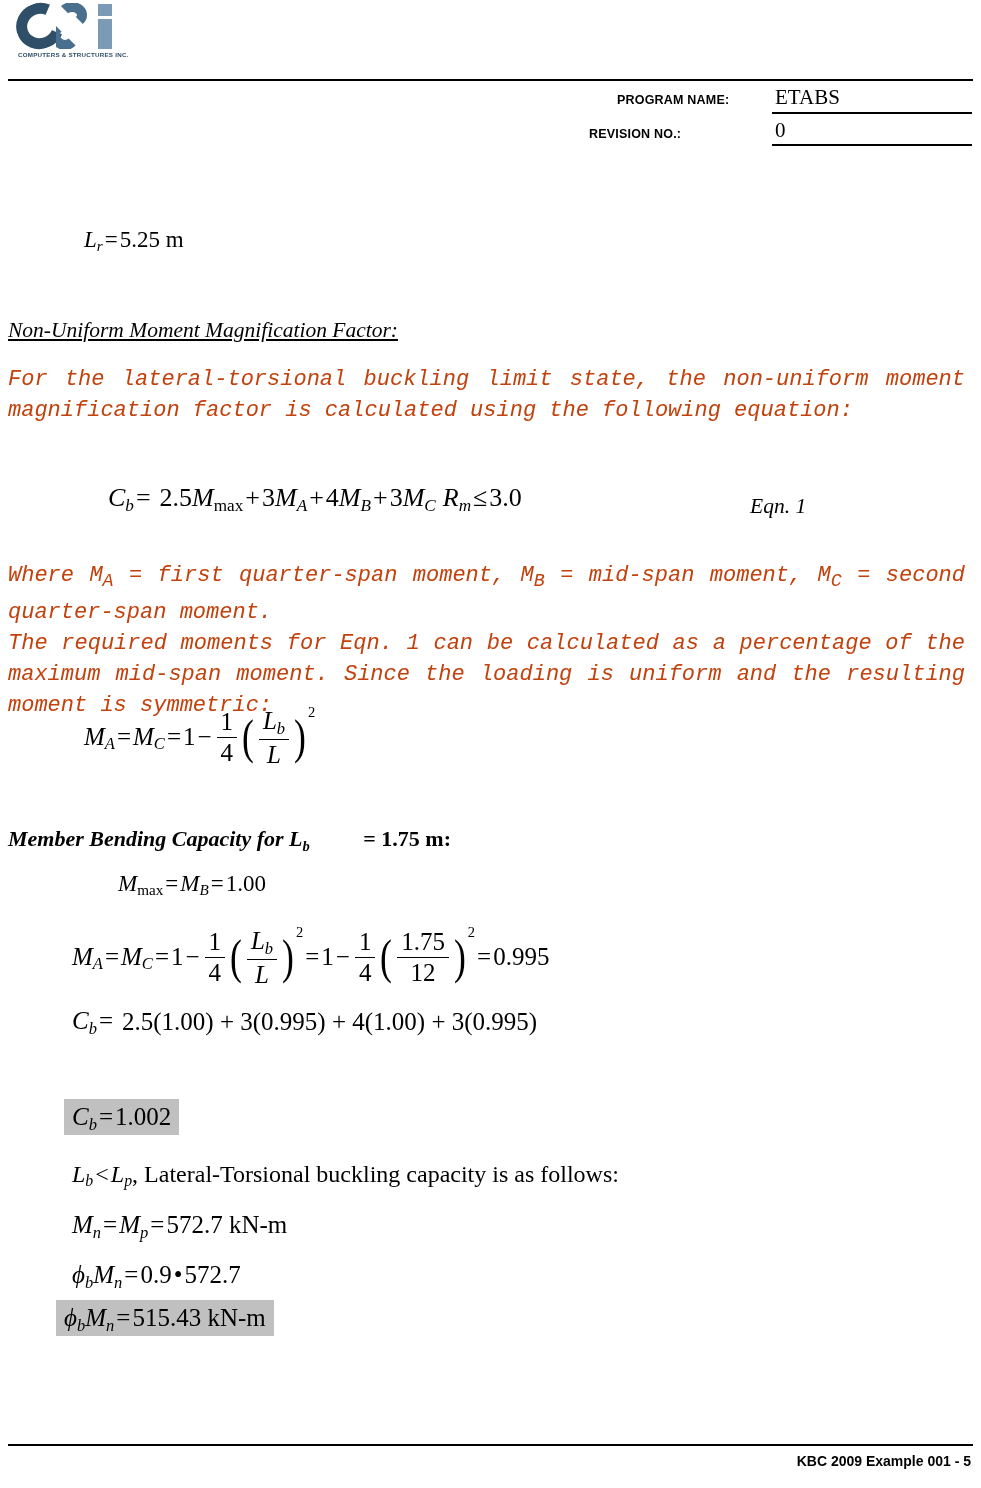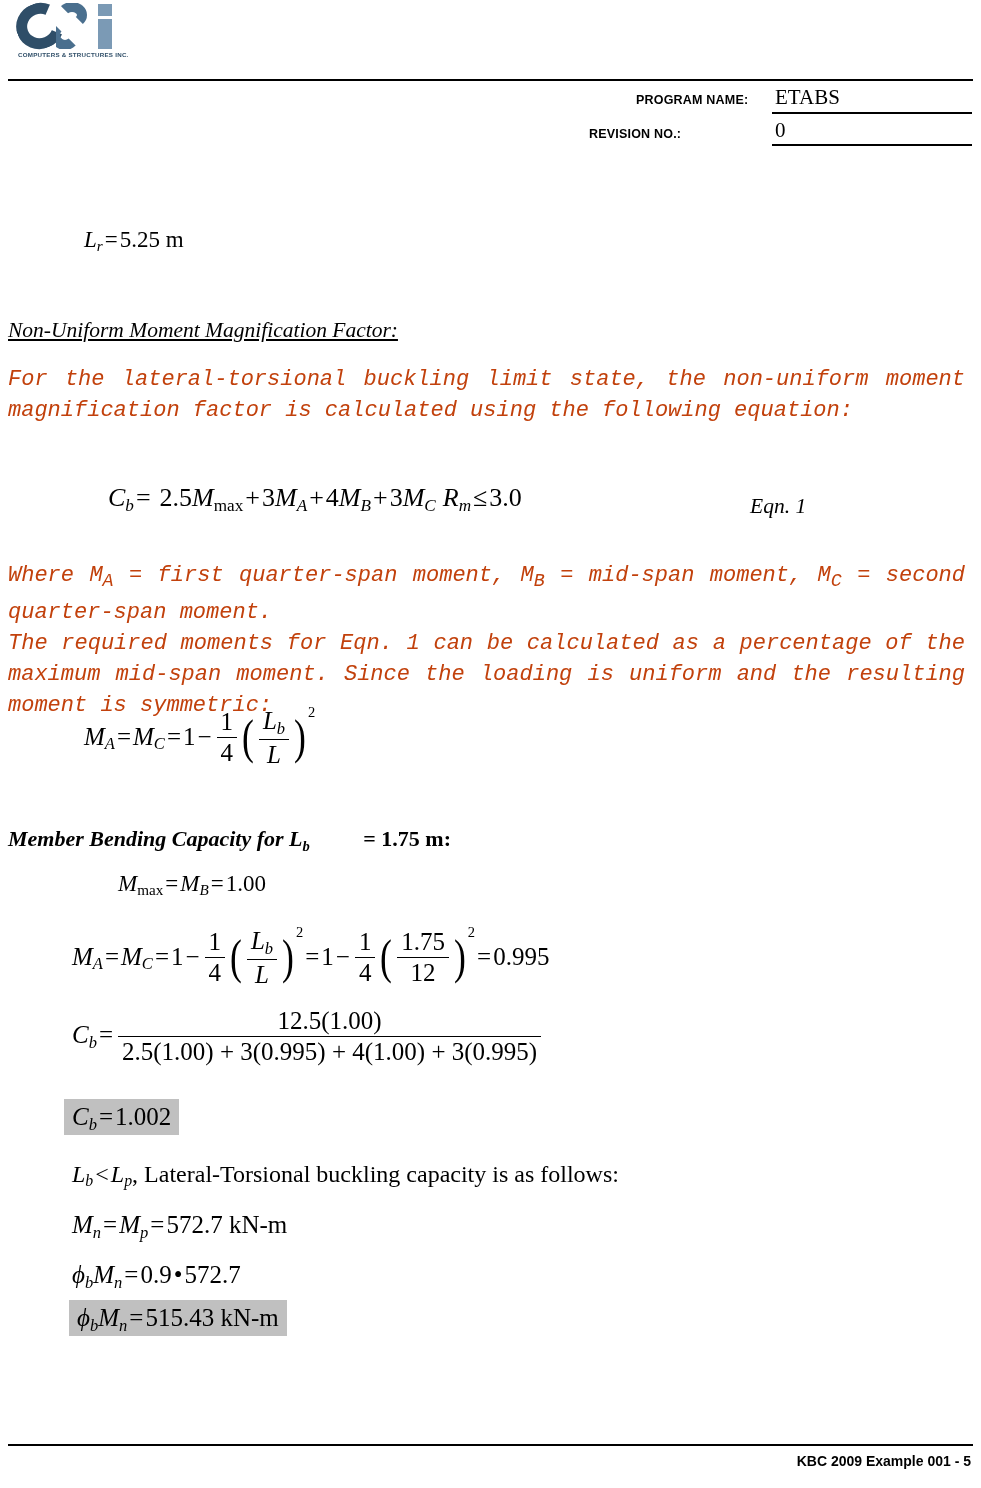--- a/index.html
+++ b/index.html
@@ -112,21 +112,21 @@
 
   .meta-label {
     position: absolute;
     font-family: "Liberation Sans", sans-serif;
     font-size: 12.5px;
     font-weight: bold;
     color: #000;
     white-space: nowrap;
     letter-spacing: 0.2px;
   }
-  .meta-prog-label { left: 589px; top: 93px; padding-left: 47px; }
+  .meta-prog-label { left: 570px; top: 93px; padding-left: 47px; }
   .meta-rev-label  { left: 589px; top: 127px; text-align: right; }
 
   .meta-value {
     position: absolute;
     font-family: "Liberation Serif", serif;
     font-size: 21px;
     color: #000;
     white-space: nowrap;
   }
   .meta-prog-value { left: 775px; top: 85px; }
@@ -322,39 +322,39 @@
 
   <div class="eq-line" style="left:86px; top:872px;margin-left:32px;">
     <span class="mi">M</span><span class="sub-up">max</span><span class="op">=</span><span class="mi">M</span><span class="sub">B</span><span class="op">=</span><span class="mn">1.00</span>
   </div>
 
   <div class="eq-line" style="left:72px; top:928px; font-size:25px;">
     <span class="mi">M</span><span class="sub">A</span><span class="op">=</span><span class="mi">M</span><span class="sub">C</span><span class="op">=</span><span class="mn">1</span><span class="op">−</span><span class="frac"><span class="num">1</span><span class="den">4</span></span><span class="paren">(</span><span class="grp"><span class="frac"><span class="num"><span class="mi">L</span><span class="sub">b</span></span><span class="den"><span class="mi">L</span></span></span></span><span class="paren">)</span><span class="pow">2</span><span class="op">=</span><span class="mn">1</span><span class="op">−</span><span class="frac"><span class="num">1</span><span class="den">4</span></span><span class="paren">(</span><span class="grp"><span class="frac"><span class="num mn">1.75</span><span class="den mn">12</span></span></span><span class="paren">)</span><span class="pow">2</span><span class="op">=</span><span class="mn">0.995</span>
   </div>
 
   <div class="eq-line" style="left:72px; top:1008px; font-size:25px;">
-    <span class="mi">C</span><span class="sub">b</span><span class="op">=</span><span class="frac"><span class="num mn">12.5(1.00)</span><span class="den mn">2.5(1.00) + 3(0.995) + 4(1.00) + 3(0.995)</span></span>
+    <span class="mi">C</span><span class="sub">b</span><span class="op">=</span><span class="frac"><span class="den mn">2.5(1.00) + 3(0.995) + 4(1.00) + 3(0.995)</span></span>
   </div>
 
   <div class="eq-line" style="left:64px; top:1104px; font-size:25px;">
     <span class="hl"><span class="mi">C</span><span class="sub">b</span><span class="op">=</span><span class="mn">1.002</span></span>
   </div>
 
   <div class="eq-line" style="left:72px; top:1162px; font-size:24px;">
     <span class="mi">L</span><span class="sub">b</span><span class="op">&lt;</span><span class="mi">L</span><span class="sub">p</span><span class="mn">, Lateral-Torsional buckling capacity is as follows:</span>
   </div>
 
   <div class="eq-line" style="left:72px; top:1212px; font-size:25px;">
     <span class="mi">M</span><span class="sub">n</span><span class="op">=</span><span class="mi">M</span><span class="sub">p</span><span class="op">=</span><span class="mn">572.7</span>&nbsp;<span class="mn">kN-m</span>
   </div>
 
   <div class="eq-line" style="left:72px; top:1262px; font-size:25px;">
     <span class="mi">ϕ</span><span class="sub">b</span><span class="mi">M</span><span class="sub">n</span><span class="op">=</span><span class="mn">0.9</span><span class="op">•</span><span class="mn">572.7</span>
   </div>
 
-  <div class="eq-line" style="left:69px; top:1305px; font-size:25px;">
+  <div class="eq-line" style="left:56px; top:1305px; font-size:25px;">
     <span class="hl"><span class="mi">ϕ</span><span class="sub">b</span><span class="mi">M</span><span class="sub">n</span><span class="op">=</span><span class="mn">515.43</span>&nbsp;<span class="mn">kN-m</span></span>
   </div>
 
 </div>
 
 <div class="footer-rule"></div>
 <div class="footer-text">KBC 2009 Example 001 - 5</div>
 
 </body></html>

